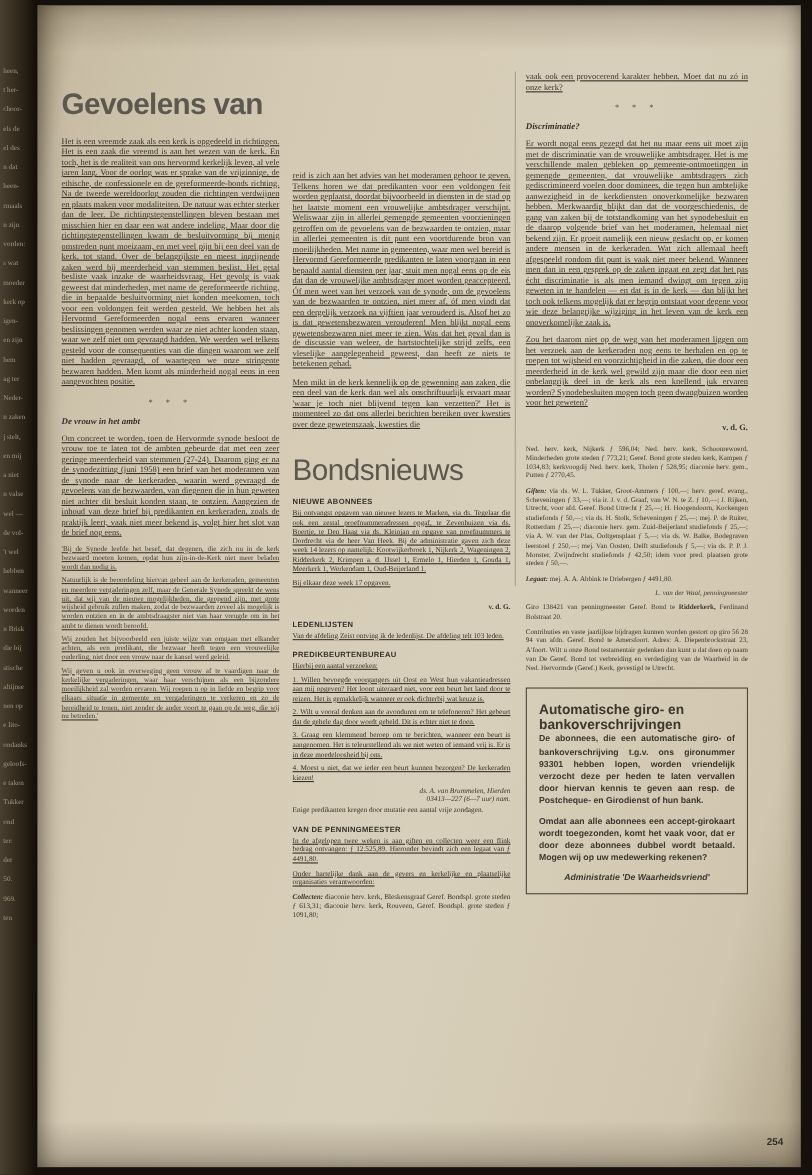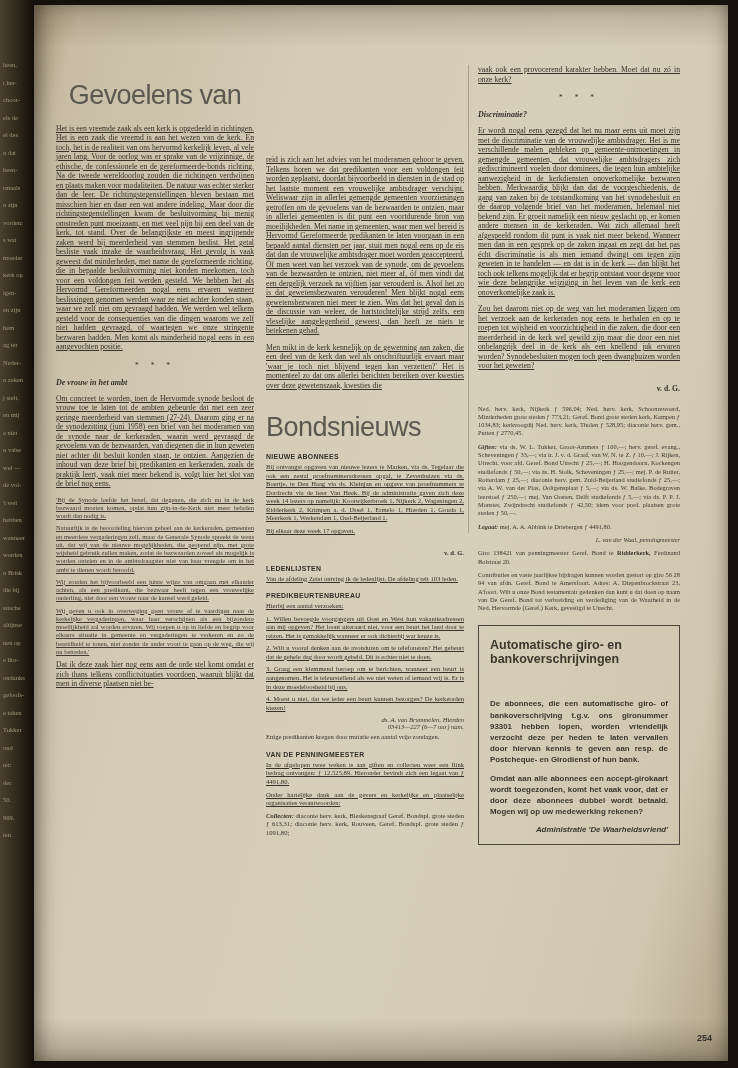--- a/index.html
+++ b/index.html
@@ -33,22 +33,22 @@
   }
   .col { position:absolute; }
   .col1 { left:22px;  top:76px;  width:198px; }
   .col2 { left:232px; top:150px; width:198px; }
   .col3 { left:444px; top:60px;  width:202px; }
 
   .vrule { position:absolute; left:434px; top:60px; width:1px; height:468px; background:rgba(50,42,30,0.28); }
 
   .headline {
     font-family:"Liberation Sans", sans-serif;
-    font-weight:400; font-size:27px; line-height:1.06;
-    color:#5b584f; letter-spacing:-0.6px; margin-bottom:14px;text-align:center;
+    font-weight:700; font-size:27px; line-height:1.06;
+    color:#5b584f; letter-spacing:-0.6px; margin-bottom:14px;
   }
   .bt {
     font:7.7px/1.235 "Liberation Serif", serif;
     color:#373127; text-align:justify;
   }
   .bt p { margin-bottom:7px;text-decoration:underline; }
   .sep-stars { text-align:center; font-size:7.5px; letter-spacing:5px; color:#373127; margin:9px 0 8px; }
   .ital-head { font:italic 8px "Liberation Serif", serif; color:#35302a; margin:4px 0 7px; font-weight:bold; }
   .quote-block { font-size:6.5px; line-height:1.27; color:#403a30; }
   .quote-block p { margin-bottom:4px; }
@@ -73,23 +73,23 @@
   .treasurer { text-align:right; font-size:6.4px; font-style:italic; margin-top:1px; }
 
   .ad-box {
     border:1.5px solid #4d463a; margin-top:12px;
     padding:12px 11px 10px; color:#3b372d;
   }
   .ad-title {
     font:bold 12.5px/1.15 "Liberation Sans", sans-serif;
     color:#3b372d; 
   }
-  .ad-body { font:bold 7.9px/1.4 "Liberation Sans", sans-serif; text-align:justify;margin-top:32px; }
+  .ad-body { font:bold 7.9px/1.4 "Liberation Sans", sans-serif; text-align:justify; }
   .ad-body p { margin-bottom:8px; }
-  .ad-sign { font:bold italic 7.9px "Liberation Sans", sans-serif; text-align:right; margin-top:2px; }
+  .ad-sign { font:bold italic 7.9px "Liberation Sans", sans-serif; text-align:center; margin-top:2px; }
 
   .page-num {
     position:absolute; right:16px; bottom:18px;
     font:bold 9px "Liberation Sans", sans-serif; color:#33302a;
   }
 </style>
 </head>
 <body>
 
 <div class="edge-strip">
@@ -156,23 +156,20 @@
     <div class="ital-head">De vrouw in het ambt</div>
     <div class="bt">
         <p>Om concreet te worden, toen de Hervormde synode besloot de vrouw toe te laten tot de ambten gebeurde dat met een zeer geringe meerderheid van stemmen (27-24). Daarom ging er na de synodezitting (juni 1958) een brief van het moderamen van de synode naar de kerkeraden, waarin werd gevraagd de gevoelens van de bezwaarden, van diegenen die in hun geweten niet achter dit besluit konden staan, te ontzien. Aangezien de inhoud van deze brief bij predikanten en kerkeraden, zoals de praktijk leert, vaak niet meer bekend is, volgt hier het slot van de brief nog eens.</p>
       </div>
     <div class="bt quote-block">
         <p>'Bij de Synode leefde het besef, dat degenen, die zich nu in de kerk bezwaard moeten komen, opdat hun zijn-in-de-Kerk niet meer beladen wordt dan nodig is.</p>
         <p>Natuurlijk is de beoordeling hiervan geheel aan de kerkeraden, gemeenten en meerdere vergaderingen zelf, maar de Generale Synode spreekt de wens uit, dat wij van de nieuwe mogelijkheden, die geopend zijn, met grote wijsheid gebruik zullen maken, zodat de bezwaarden zoveel als mogelijk is worden ontzien en in de ambtsdraagster niet van haar vreugde om in het ambt te dienen wordt beroofd.</p>
         <p>Wij zouden het bijvoorbeeld een juiste wijze van omgaan met elkander achten, als een predikant, die bezwaar heeft tegen een vrouwelijke ouderling, niet door een vrouw naar de kansel werd geleid.</p>
         <p>Wij geven u ook in overweging geen vrouw af te vaardigen naar de kerkelijke vergaderingen, waar haar verschijnen als een bijzondere moeilijkheid zal worden ervaren. Wij roepen u op in liefde en begrip voor elkaars situatie in gemeente en vergaderingen te verkeren en zo de bereidheid te tonen, niet zonder de ander voort te gaan op de weg, die wij nu betreden.'</p>
       </div>
-    <div class="bt">
-        <p>Dat ik deze zaak hier nog eens aan de orde stel komt omdat er zich thans telkens conflictsituaties voordoen, waaruit blijkt dat men in diverse plaatsen niet be-</p>
-      </div>
   </div>
 
   <div class="col col2">
     <div class="bt">
         <p>reid is zich aan het advies van het moderamen gehoor te geven. Telkens horen we dat predikanten voor een voldongen feit worden geplaatst, doordat bijvoorbeeld in diensten in de stad op het laatste moment een vrouwelijke ambtsdrager verschijnt. Weliswaar zijn in allerlei gemengde gemeenten voorzieningen getroffen om de gevoelens van de bezwaarden te ontzien, maar in allerlei gemeenten is dit punt een voortdurende bron van moeilijkheden. Met name in gemeenten, waar men wel bereid is Hervormd Gereformeerde predikanten te laten voorgaan in een bepaald aantal diensten per jaar, stuit men nogal eens op de eis dat dan de vrouwelijke ambtsdrager moet worden geaccepteerd. Óf men weet van het verzoek van de synode, om de gevoelens van de bezwaarden te ontzien, niet meer af, óf men vindt dat een dergelijk verzoek na vijftien jaar verouderd is. Alsof het zo is dat gewetensbezwaren verouderen! Men blijkt nogal eens gewetensbezwaren niet meer te zien. Was dat het geval dan is de discussie van weleer, de hartstochtelijke strijd zelfs, een vleselijke aangelegenheid geweest, dan heeft ze niets te betekenen gehad.</p>
         <p>Men mikt in de kerk kennelijk op de gewenning aan zaken, die een deel van de kerk dan wel als onschriftuurlijk ervaart maar 'waar je toch niet blijvend tegen kan verzetten?' Het is momenteel zo dat ons allerlei berichten bereiken over kwesties over deze gewetenszaak, kwesties die</p>
       </div>
 
     <div class="bonds">
       <div class="bonds-title">Bondsnieuws</div>

